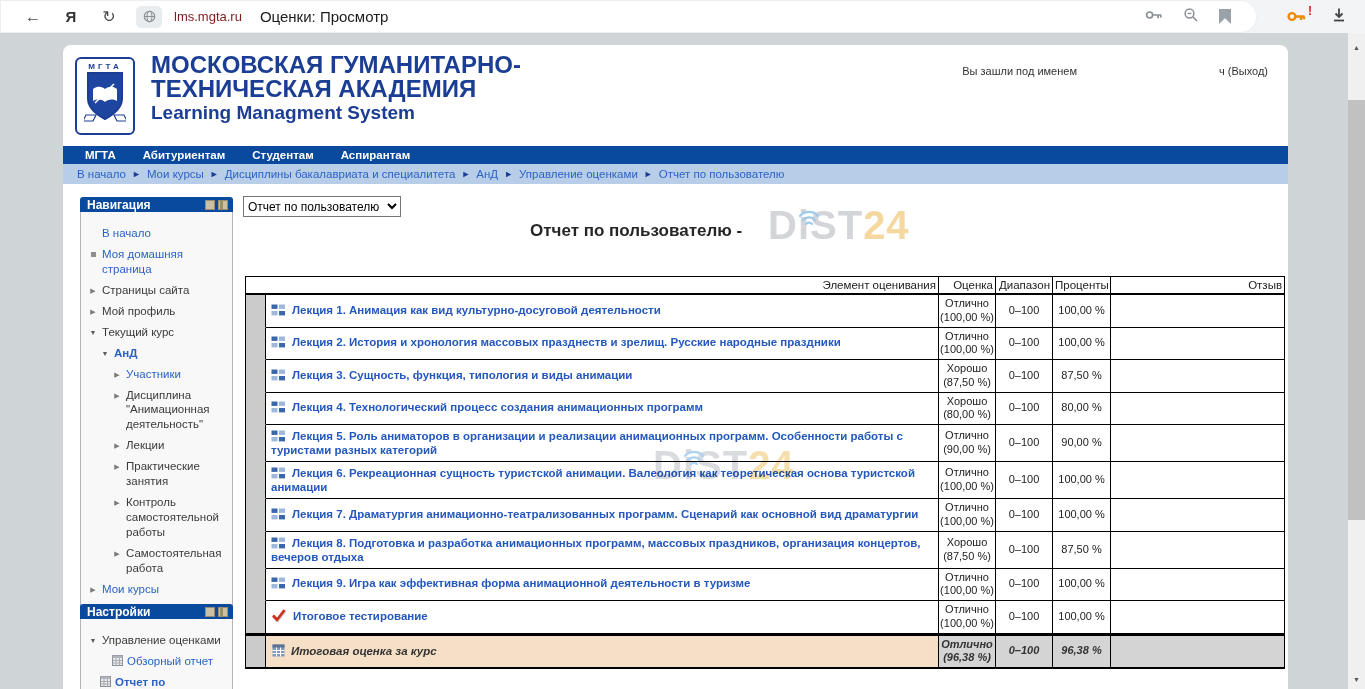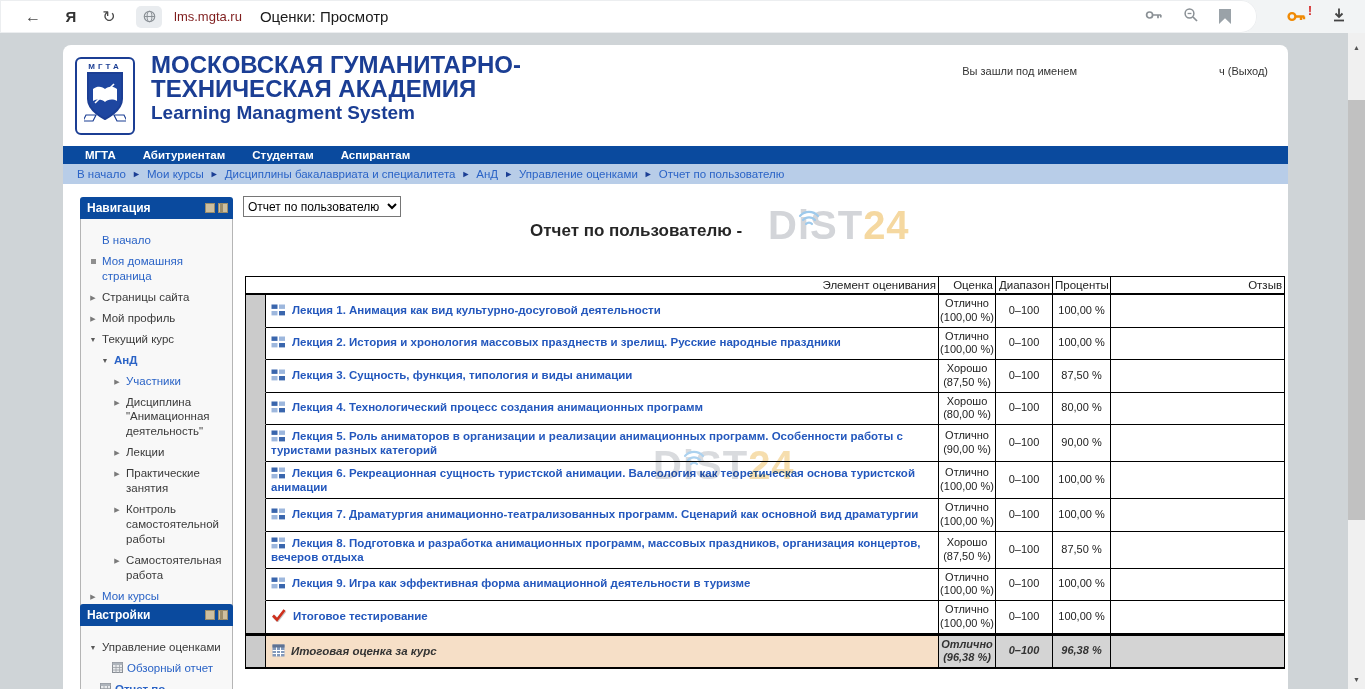--- a/index.html
+++ b/index.html
@@ -46,21 +46,21 @@
   .nav-item{color:#fff;font-weight:bold;font-size:11.5px;cursor:pointer;}
 
   
   .breadcrumb{position:absolute;left:0;top:119px;width:100%;height:20px;background:#b8cde8;display:flex;align-items:center;padding-left:14px;box-sizing:border-box;font-size:11.5px;}
   .crumb{color:#2a63c6;cursor:pointer;}
   .crumb-sep{color:#1b3e94;font-size:9px;margin:0 6px;}
 
   
   .block{position:absolute;left:17px;width:153px;}
   .block-nav{top:152px;} .block-settings{top:559px;}
-  .block-header{background:#0a4a9e;color:#fff;font-weight:bold;font-size:12px;height:22px;display:flex;align-items:center;justify-content:space-between;
+  .block-header{background:#0a4a9e;color:#fff;font-weight:bold;font-size:12px;height:15px;display:flex;align-items:center;justify-content:space-between;
                 padding:0 5px 0 7px;border-radius:3px 3px 0 0;}
   .block-hicons{display:flex;gap:3px;}
   .bh-icon{width:10px;height:10px;background:#cdbf9f;border:1px solid #9b8d6b;box-sizing:border-box;cursor:pointer;display:inline-block;}
   .bh-icon.dock::before{content:"";display:block;width:3px;height:8px;background:#9b8d6b;margin-left:1px;margin-top:0px;}
   .block-body{background:#f8f8f8;border:1px solid #b5b5b5;border-top:none;border-radius:0 0 6px 6px;padding:8px 4px 10px 7px;}
   .sb-item{display:flex;align-items:flex-start;gap:4px;margin:6px 0;font-size:11.5px;line-height:1.3;}
   .sb-marker{flex:0 0 10px;font-size:7px;color:#7a7a7a;margin-top:3px;text-align:center;}
   .sb-marker .sq{display:inline-block;width:5px;height:5px;background:#8f8f8f;}
   .sb-label{color:#3a3a3a;cursor:pointer;}
   .sb-label.link{color:#2a63c6;}

